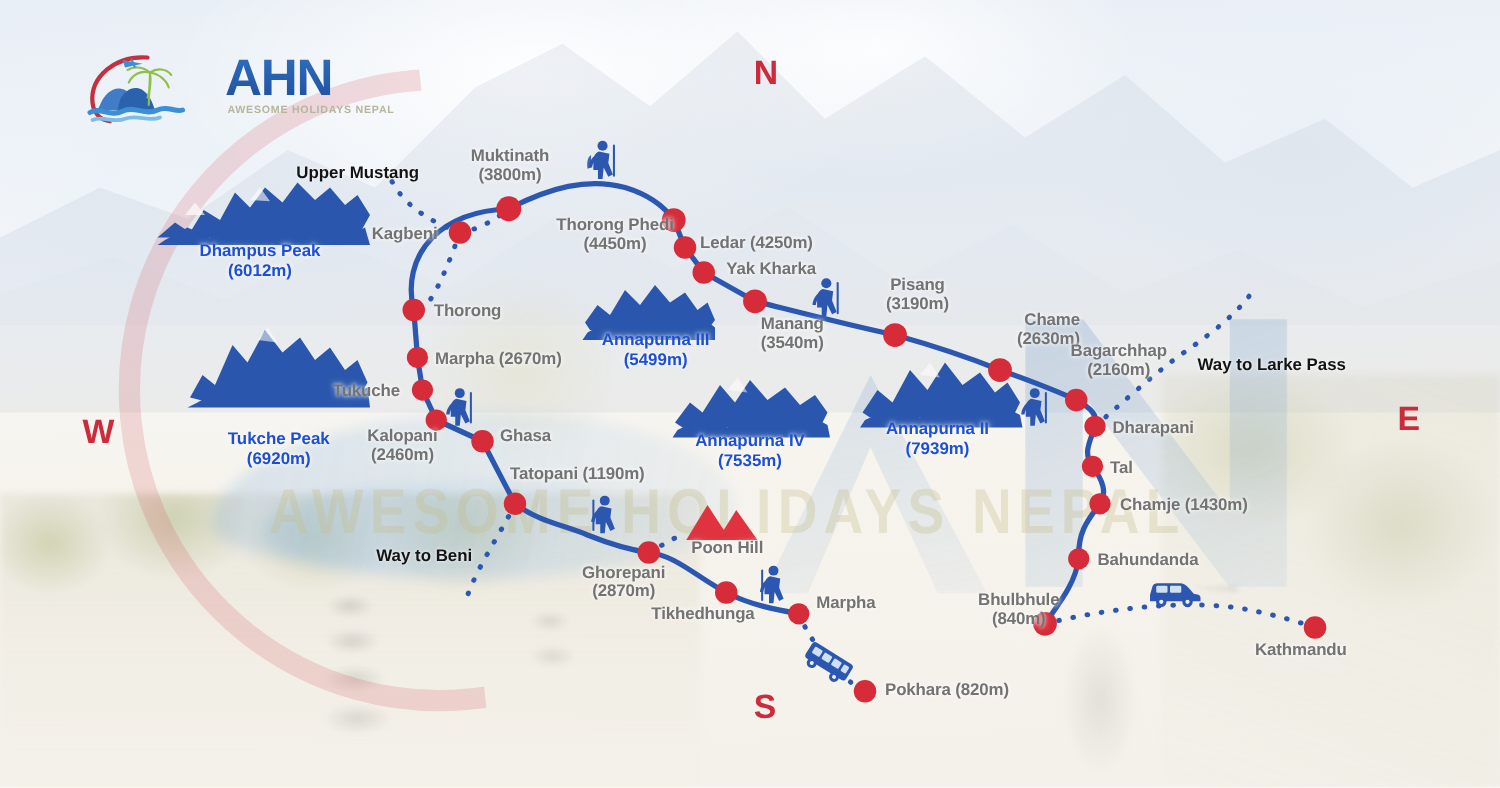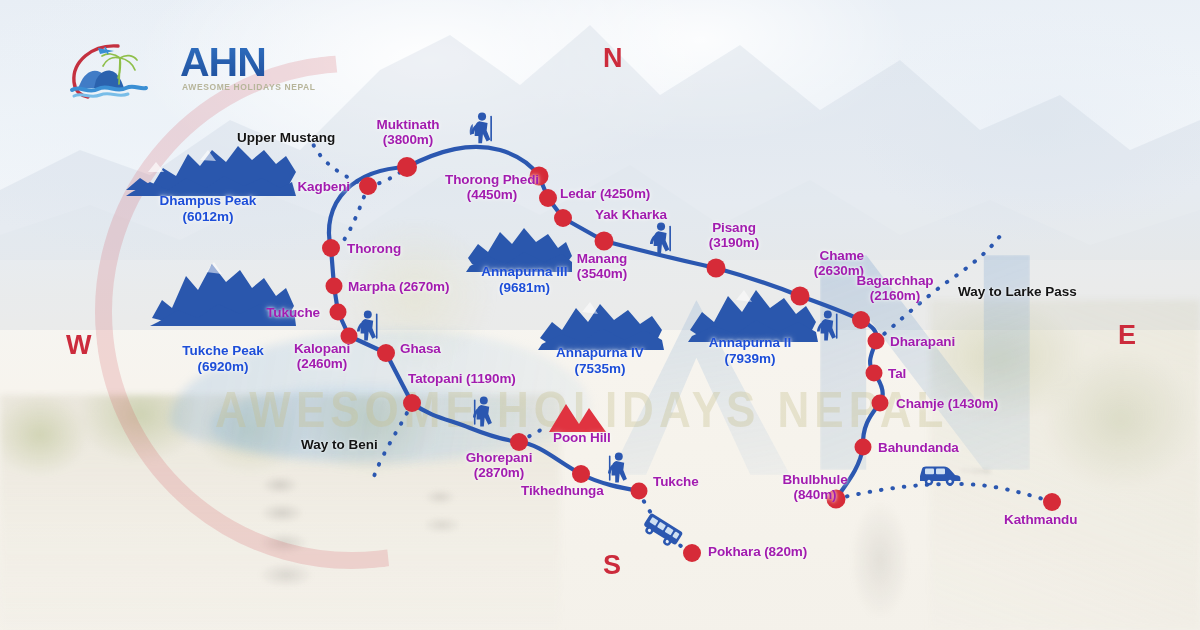--- a/index.html
+++ b/index.html
@@ -119,21 +119,21 @@
   .logo-sub{
     position:absolute;left:120px;top:44px;font-size:8.5px;font-weight:700;
     letter-spacing:.6px;color:#b7b59a;white-space:nowrap;
   }
   
   .compass{position:absolute;color:#cc2b3c;font-weight:700;font-size:27px;line-height:1;}
   
   #overlay{position:absolute;left:0;top:0;width:1200px;height:630px;}
   
   .lbl{
-    position:absolute;color:#a21caf;font-weight:700;font-size:13.5px;
+    position:absolute;color:#737373;font-weight:700;font-size:13.5px;
     line-height:15px;white-space:nowrap;letter-spacing:-.1px;
     text-shadow:0 0 3px rgba(255,255,255,.85),0 0 6px rgba(255,255,255,.7);
   }
   .lbl.c{text-align:center;}
   .lbl.r{text-align:right;}
   .peak{
     position:absolute;color:#1d4ed8;font-weight:700;font-size:13.5px;
     line-height:15.5px;white-space:nowrap;text-align:center;
     text-shadow:0 0 3px rgba(255,255,255,.85),0 0 6px rgba(255,255,255,.7);
   }
@@ -352,22 +352,22 @@
 
   <div class="lbl c" style="left:338px;top:117px;width:140px;">
     <div>Muktinath</div>
     <div>(3800m)</div>
   </div>
   <div class="lbl c" style="left:412px;top:172px;width:160px;">
     <div>Thorong Phedi</div>
     <div>(4450m)</div>
   </div>
   <div class="lbl" style="left:560px;top:186px;">Ledar (4250m)</div>
-  <div class="lbl" style="left:581px;top:207px;margin-left:14px;">Yak Kharka</div>
-  <div class="lbl c" style="left:545px;top:251px;width:114px;">
+  <div class="lbl" style="left:581px;top:207px;">Yak Kharka</div>
+  <div class="lbl c" style="left:545px;top:251px;width:114px;text-align:right;">
     <div>Manang</div>
     <div>(3540m)</div>
   </div>
   <div class="lbl c" style="left:686px;top:220px;width:96px;">
     <div>Pisang</div>
     <div>(3190m)</div>
   </div>
   <div class="lbl c" style="left:766px;top:248px;width:98px;text-align:right;">
     <div>Chame</div>
     <div>(2630m)</div>
@@ -379,21 +379,21 @@
   <div class="lbl" style="left:890px;top:334px;">Dharapani</div>
   <div class="lbl" style="left:888px;top:366px;">Tal</div>
   <div class="lbl" style="left:896px;top:396px;">Chamje (1430m)</div>
   <div class="lbl" style="left:878px;top:440px;">Bahundanda</div>
   <div class="lbl c" style="left:760px;top:472px;width:110px;">
     <div>Bhulbhule</div>
     <div>(840m)</div>
   </div>
   <div class="lbl" style="left:1004px;top:512px;">Kathmandu</div>
   <div class="lbl" style="left:708px;top:544px;">Pokhara (820m)</div>
-  <div class="lbl" style="left:653px;top:474px;">Tukche</div>
+  <div class="lbl" style="left:653px;top:474px;">Marpha</div>
   <div class="lbl" style="left:521px;top:483px;">Tikhedhunga</div>
   <div class="lbl c" style="left:444px;top:450px;width:110px;">
     <div>Ghorepani</div>
     <div>(2870m)</div>
   </div>
   <div class="lbl" style="left:408px;top:371px;">Tatopani (1190m)</div>
   <div class="lbl" style="left:400px;top:341px;">Ghasa</div>
   <div class="lbl c" style="left:272px;top:341px;width:100px;">
     <div>Kalopani</div>
     <div>(2460m)</div>
@@ -406,21 +406,21 @@
   <div class="peak" style="left:128px;top:193px;width:160px;">
     <div>Dhampus Peak</div>
     <div>(6012m)</div>
   </div>
   <div class="peak" style="left:148px;top:343px;width:150px;">
     <div>Tukche Peak</div>
     <div>(6920m)</div>
   </div>
   <div class="peak" style="left:452px;top:264px;width:145px;">
     <div>Annapurna III</div>
-    <div>(9681m)</div>
+    <div>(5499m)</div>
   </div>
   <div class="peak" style="left:530px;top:345px;width:140px;">
     <div>Annapurna IV</div>
     <div>(7535m)</div>
   </div>
   <div class="peak" style="left:680px;top:335px;width:140px;">
     <div>Annapurna II</div>
     <div>(7939m)</div>
   </div>
   <div class="lbl" style="left:553px;top:430px;">Poon Hill</div>

